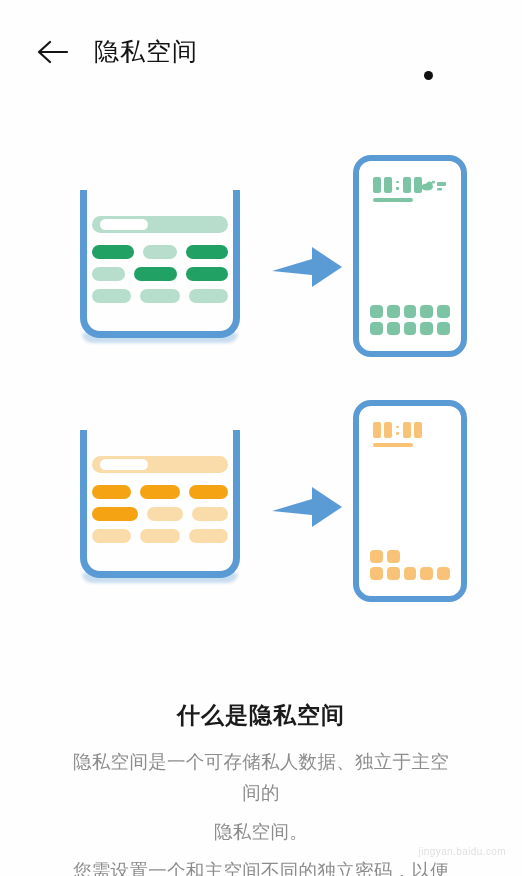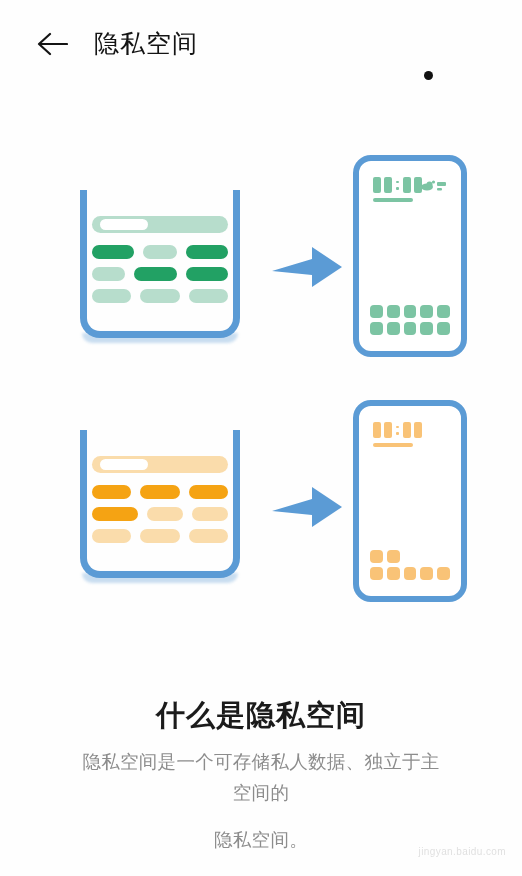--- a/index.html
+++ b/index.html
@@ -12,21 +12,21 @@
     height: 876px;
     position: relative;
     overflow: hidden;
     font-family: "Liberation Sans", "DejaVu Sans", sans-serif;
     background: #fefefe;
   }
 
   
   .header {
     position: absolute;
-    top: 8px; left: 0;
+    top: 16px; left: 0;
     width: 452px;
     height: 70px;
     display: flex;
     align-items: center;
   }
   .back-btn {
     position: absolute;
     left: 36px;
     top: 22px;
     width: 32px;
@@ -207,36 +207,36 @@
 
   
   .text-block {
     position: absolute;
     left: 0;
     top: 700px;
     width: 522px;
     text-align: center;
   }
   .section-title {
-    font-size: 29px;
+    font-size: 23px;
     font-weight: bold;
     color: #1b1b1b;
     letter-spacing: 1px;
     margin: 0 0 16px 0;
     line-height: 30px;
   }
   .section-body {
     font-size: 18.5px;
     color: #8c8c8c;
     line-height: 31px;
     margin: 0 auto;
     width: 400px;
     letter-spacing: 0.3px;
   }
-  .section-body p { margin: 16px; }
+  .section-body p { margin: 8px; }
 
   
   .watermark {
     position: absolute;
     right: 16px;
     bottom: 18px;
     text-align: center;
     opacity: 0.30;
     pointer-events: none;
   }

